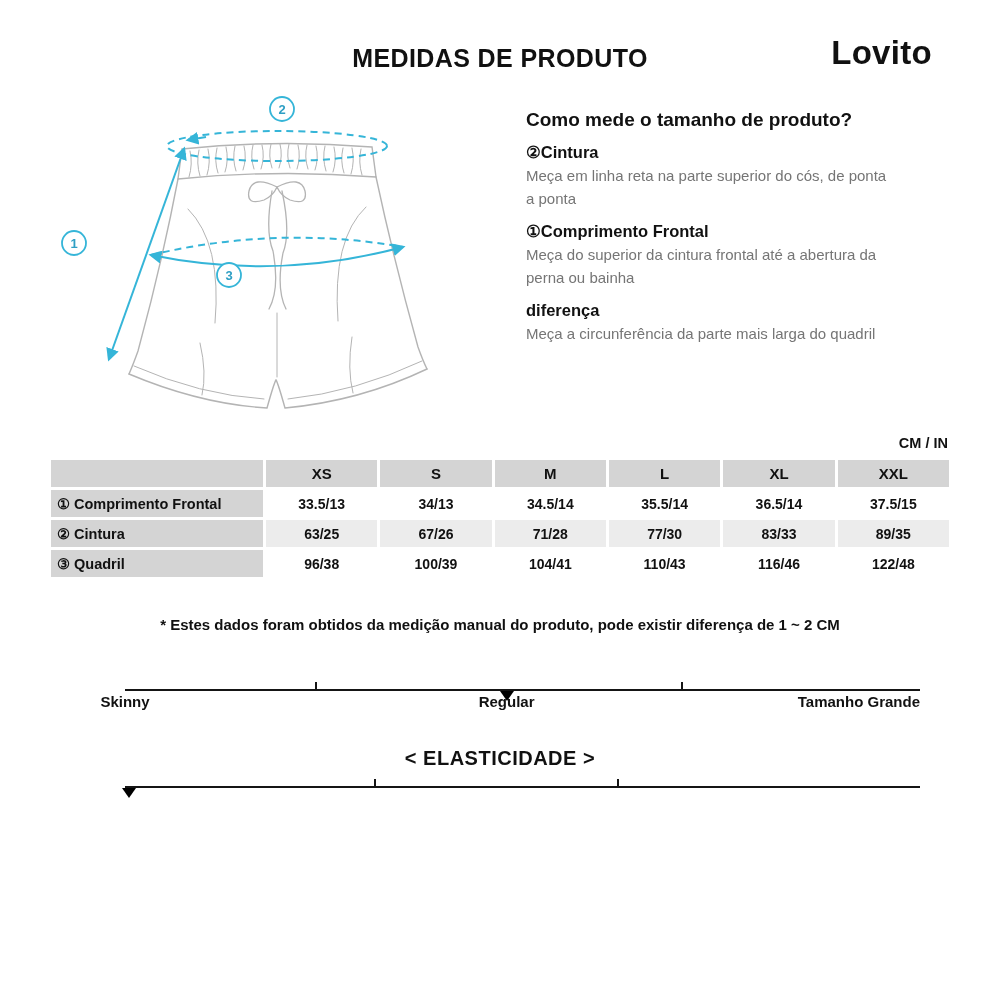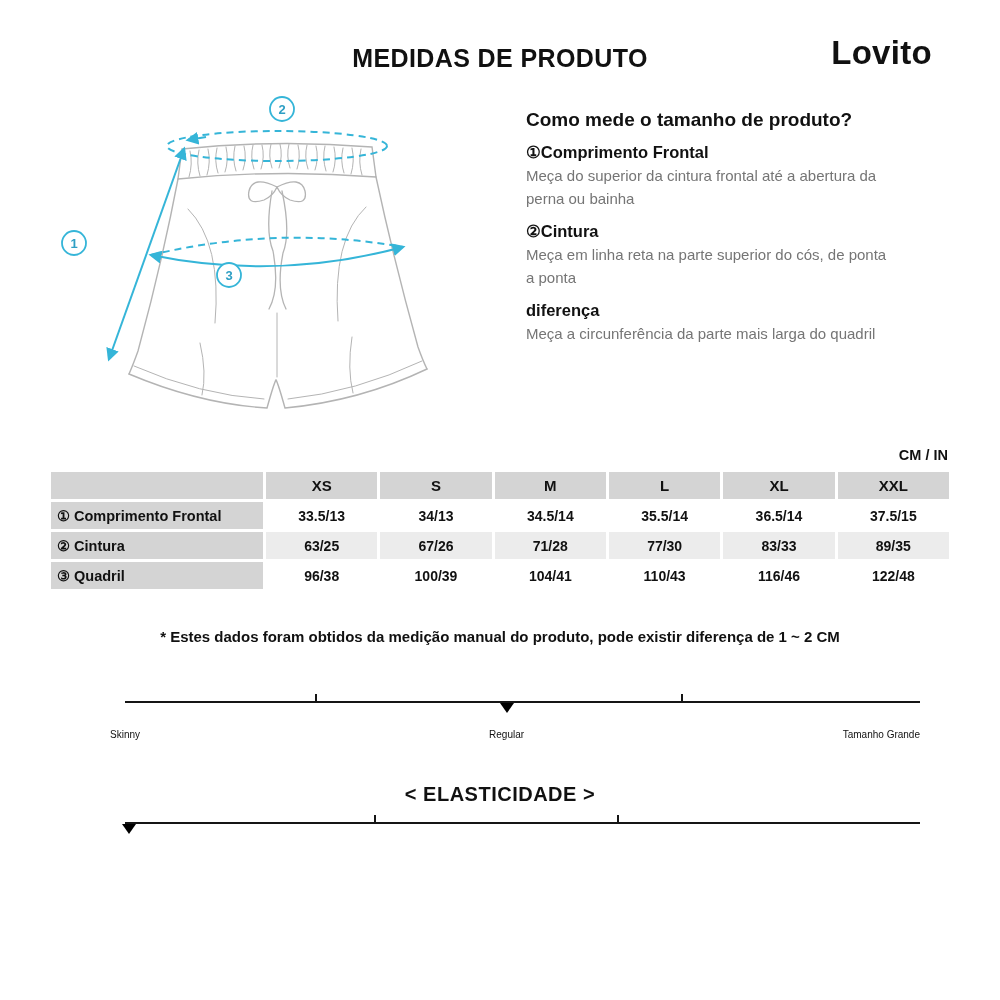--- a/index.html
+++ b/index.html
@@ -13,37 +13,37 @@
   .brand{position:absolute;top:34px;right:68px;font-size:33px;font-weight:800;letter-spacing:.3px}
   
   .top{display:flex;padding:0 48px;margin-top:10px;height:348px}
   .diagram{width:478px;flex:0 0 auto;padding:8px 0 0 0}
   .guide{flex:1;padding-top:26px}
   .guide-heading{font-size:19px;font-weight:800;margin:0 0 4px}
   .guide-item{margin-top:12px}
   .g-title{font-size:16.5px;font-weight:800}
   .g-desc{font-size:15px;color:#757575;line-height:1.5;max-width:372px;margin-top:3px}
   
-  .unit{text-align:right;padding-right:52px;font-weight:800;font-size:14.5px;margin-top:16px}
+  .unit{text-align:right;padding-right:52px;font-weight:800;font-size:14.5px;margin-top:4px}
   .size-table{border-collapse:separate;border-spacing:3px;margin:6px auto 0;width:904px;table-layout:fixed}
   .size-table th,.size-table td{height:27px;text-align:center;padding:0;font-size:14px}
   .size-table .head th{background:#d4d4d4;font-weight:800;font-size:15px}
   .size-table .label-col{background:#d4d4d4;text-align:left;padding-left:6px;font-weight:800;font-size:14.5px;width:206px}
   .size-table td{background:#fff;font-weight:700}
   .size-table tr.row-alt td{background:#ececec}
   .footnote{text-align:center;font-weight:800;font-size:15px;margin:36px 0 0}
   
   .scale{margin-top:56px}
   .scale.second{margin-top:32px}
   .scale-title{text-align:center;font-size:20px;font-weight:800;letter-spacing:.5px;margin:0 0 16px}
   .scale-track{position:relative;height:2px;background:#151515;margin:0 80px 0 125px}
   .tick{position:absolute;bottom:0;width:2px;height:9px;background:#151515;margin-left:-1px}
   .scale-marker{position:absolute;top:2px;margin-left:-7px;width:0;height:0;
     border-left:7px solid transparent;border-right:7px solid transparent;border-top:10px solid #000}
-  .scale-labels{position:relative;margin:26px 80px 0 125px;height:22px;font-weight:400;font-size:10px}
+  .scale-labels{position:relative;margin:2px 80px 0 125px;height:22px;font-weight:700;font-size:15px}
   .sl{position:absolute;top:0;transform:translateX(-50%);white-space:nowrap}
   .sl-end{position:absolute;top:0;right:0;white-space:nowrap}
 </style>
 </head>
 <body>
 
 <div class="header">
   <h1 class="title">MEDIDAS DE PRODUTO</h1>
   <div class="brand">Lovito</div>
 </div>
@@ -84,26 +84,26 @@
         <text x="26" y="157" text-anchor="middle" font-size="13" font-weight="bold" fill="#2e9fc4">1</text>
         <circle cx="181" cy="184" r="12" fill="#fff" stroke="#35b5d8" stroke-width="1.8"></circle>
         <text x="181" y="189" text-anchor="middle" font-size="13" font-weight="bold" fill="#2e9fc4">3</text>
       </g>
     </svg>
   </div>
 
   <div class="guide">
     <h2 class="guide-heading">Como mede o tamanho de produto?</h2>
     <div class="guide-item">
+      <div class="g-title">②Cintura</div>
+      <div class="g-desc">Meça em linha reta na parte superior do cós, de ponta a ponta</div>
+    </div>
+    <div class="guide-item">
       <div class="g-title">①Comprimento Frontal</div>
       <div class="g-desc">Meça do superior da cintura frontal até a abertura da perna ou bainha</div>
-    </div>
-    <div class="guide-item">
-      <div class="g-title">②Cintura</div>
-      <div class="g-desc">Meça em linha reta na parte superior do cós, de ponta a ponta</div>
     </div>
     <div class="guide-item">
       <div class="g-title">diferença</div>
       <div class="g-desc">Meça a circunferência da parte mais larga do quadril</div>
     </div>
   </div>
 </div>
 
 <div class="unit">CM / IN</div>
 

